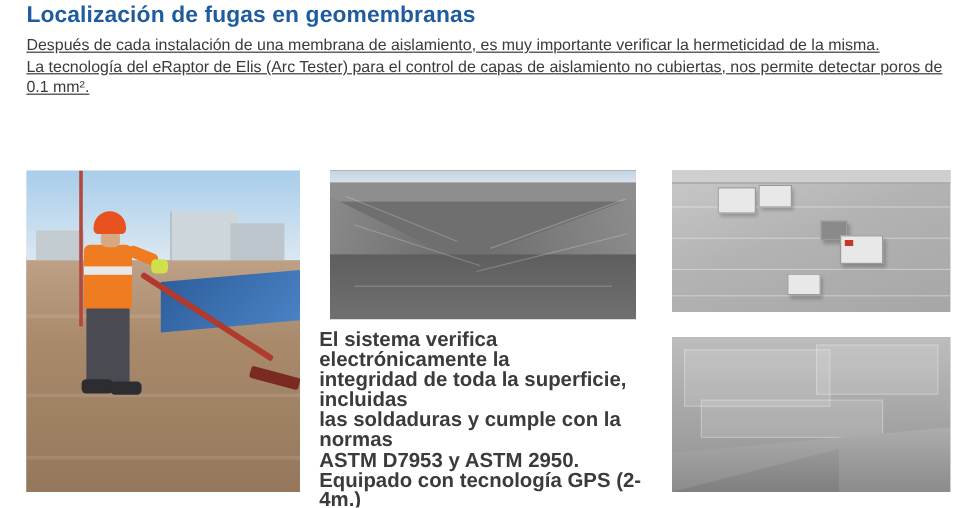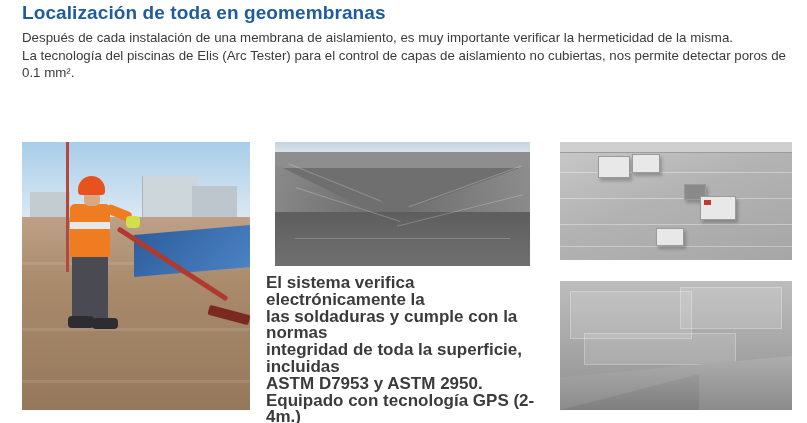--- a/index.html
+++ b/index.html
@@ -33,20 +33,21 @@
     position: absolute;
     left: 22px;
     top: 29px;
     width: 770px;
     font-size: 13.3px;
     line-height: 17.6px;
     color: #3b3b3b;
   }
   .body-text p {
     margin: 0;
+    text-decoration: underline;
   }
   .photo {
     position: absolute;
     overflow: hidden;
     background: #d8d8d8;
   }
   
   #photo-worker {
     left: 22px;
     top: 142px;
@@ -229,25 +230,25 @@
     font-weight: bold;
     color: #3b3b3b;
   }
   .caption p { margin: 0; }
 </style>
 </head>
 <body>
 
 <div class="page">
 
-  <div class="title">Localización de toda en geomembranas</div>
+  <div class="title">Localización de fugas en geomembranas</div>
 
   <div class="body-text">
     <p>Después de cada instalación de una membrana de aislamiento, es muy importante verificar la hermeticidad de la misma.</p>
-    <p>La tecnología del piscinas de Elis (Arc Tester) para el control de capas de aislamiento no cubiertas, nos permite detectar poros de 0.1 mm².</p>
+    <p>La tecnología del eRaptor de Elis (Arc Tester) para el control de capas de aislamiento no cubiertas, nos permite detectar poros de 0.1 mm².</p>
   </div>
 
   <div class="photo" id="photo-worker">
     <div class="sky"></div>
     <div class="bldg3"></div>
     <div class="bldg1"></div>
     <div class="bldg2"></div>
     <div class="ground"></div>
     <div class="band" style="top:120px;"></div>
     <div class="band" style="top:186px;"></div>
@@ -300,20 +301,20 @@
     <div class="base"></div>
     <div class="sheet" style="left:10px; top:10px; width:120px; height:46px;"></div>
     <div class="sheet" style="left:120px; top:6px; width:100px; height:40px;"></div>
     <div class="sheet" style="left:24px; top:52px; width:150px; height:30px;"></div>
     <div class="wedge"></div>
     <div class="wedge2"></div>
   </div>
 
   <div class="caption">
     <p>El sistema verifica electrónicamente la</p>
+    <p>integridad de toda la superficie, incluidas</p>
     <p>las soldaduras y cumple con la normas</p>
-    <p>integridad de toda la superficie, incluidas</p>
     <p>ASTM D7953 y ASTM 2950.</p>
     <p>Equipado con tecnología GPS (2- 4m.)</p>
     <p>de mapas electrónicos.</p>
   </div>
 
 </div>
 
 </body></html>

